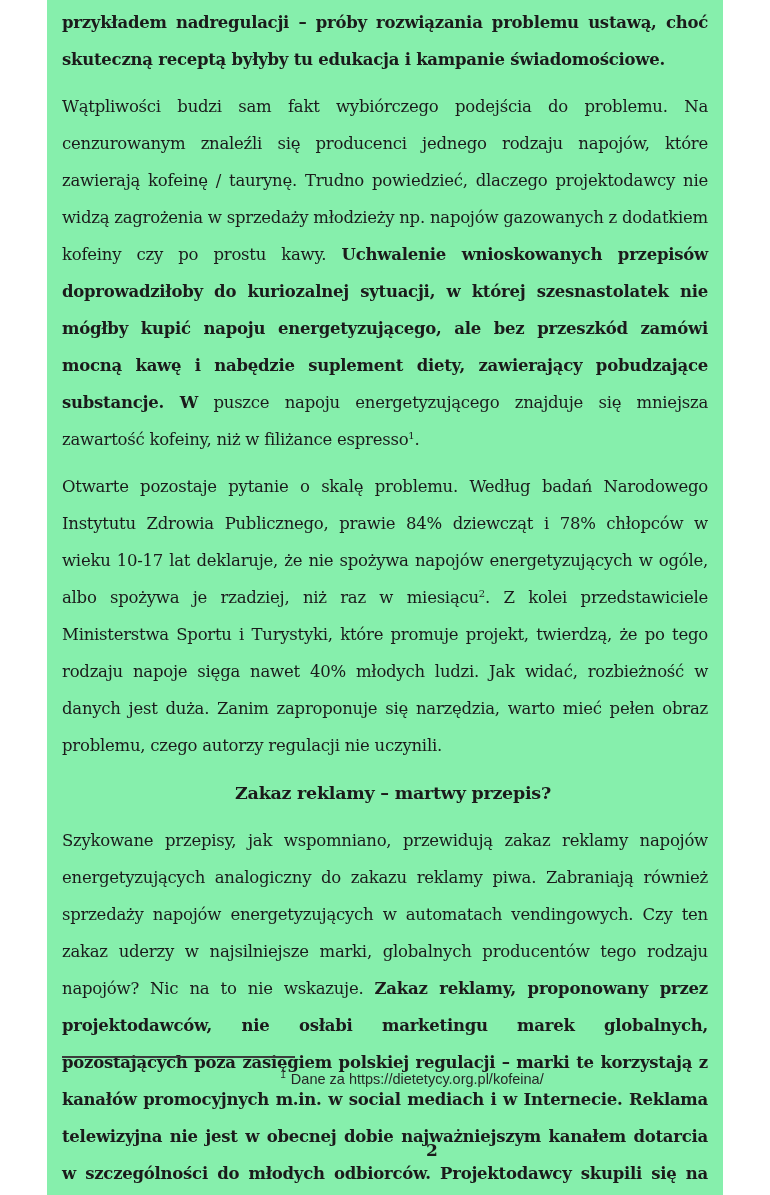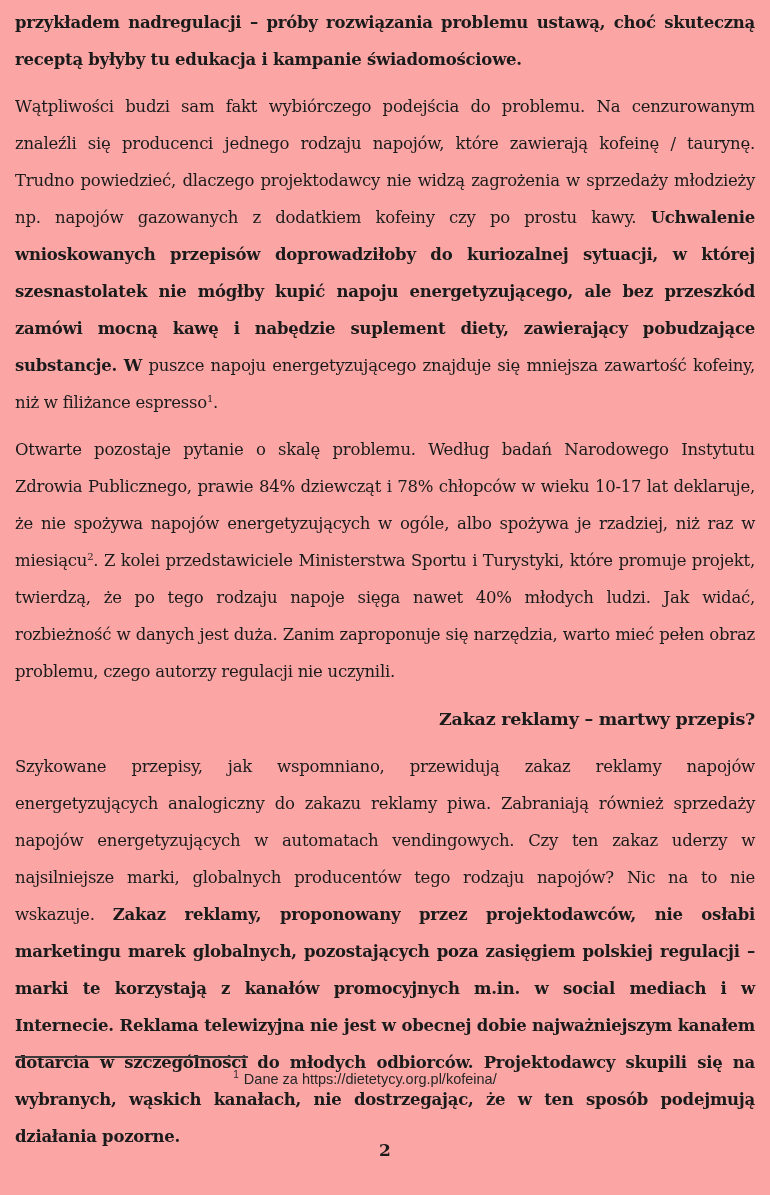--- a/index.html
+++ b/index.html
@@ -3,24 +3,24 @@
 <meta charset="utf-8">
 <title>Document page</title>
 <style>
   html, body {
     margin: 0;
     padding: 0;
     background: #ffffff;
   }
   .page {
     position: relative;
-    width: 770px;
+    width: 676px;
     height: 1195px;
     margin: 0 auto;
-    background: #fca5a5;
+    background: #86efac;
     color: #1a1a1a;
     overflow: hidden;
     box-sizing: border-box;
   }
   .body-text {
     position: absolute;
     top: 4px;
     left: 15px;
     right: 15px;
     font-family: "DejaVu Serif", serif;
@@ -33,21 +33,21 @@
   .para {
     margin: 0 0 10px 0;
   }
   .b {
     font-weight: 700;
   }
   .heading {
     font-weight: 700;
     font-size: 17.5px;
     margin: 11px 0 10px 16px;
-    text-align: right;
+    text-align: center;
   }
   sup.fnref {
     font-size: 10px;
     line-height: 0;
     vertical-align: super;
   }
   .footnote-area {
     position: absolute;
     left: 15px;
     top: 1056px;

